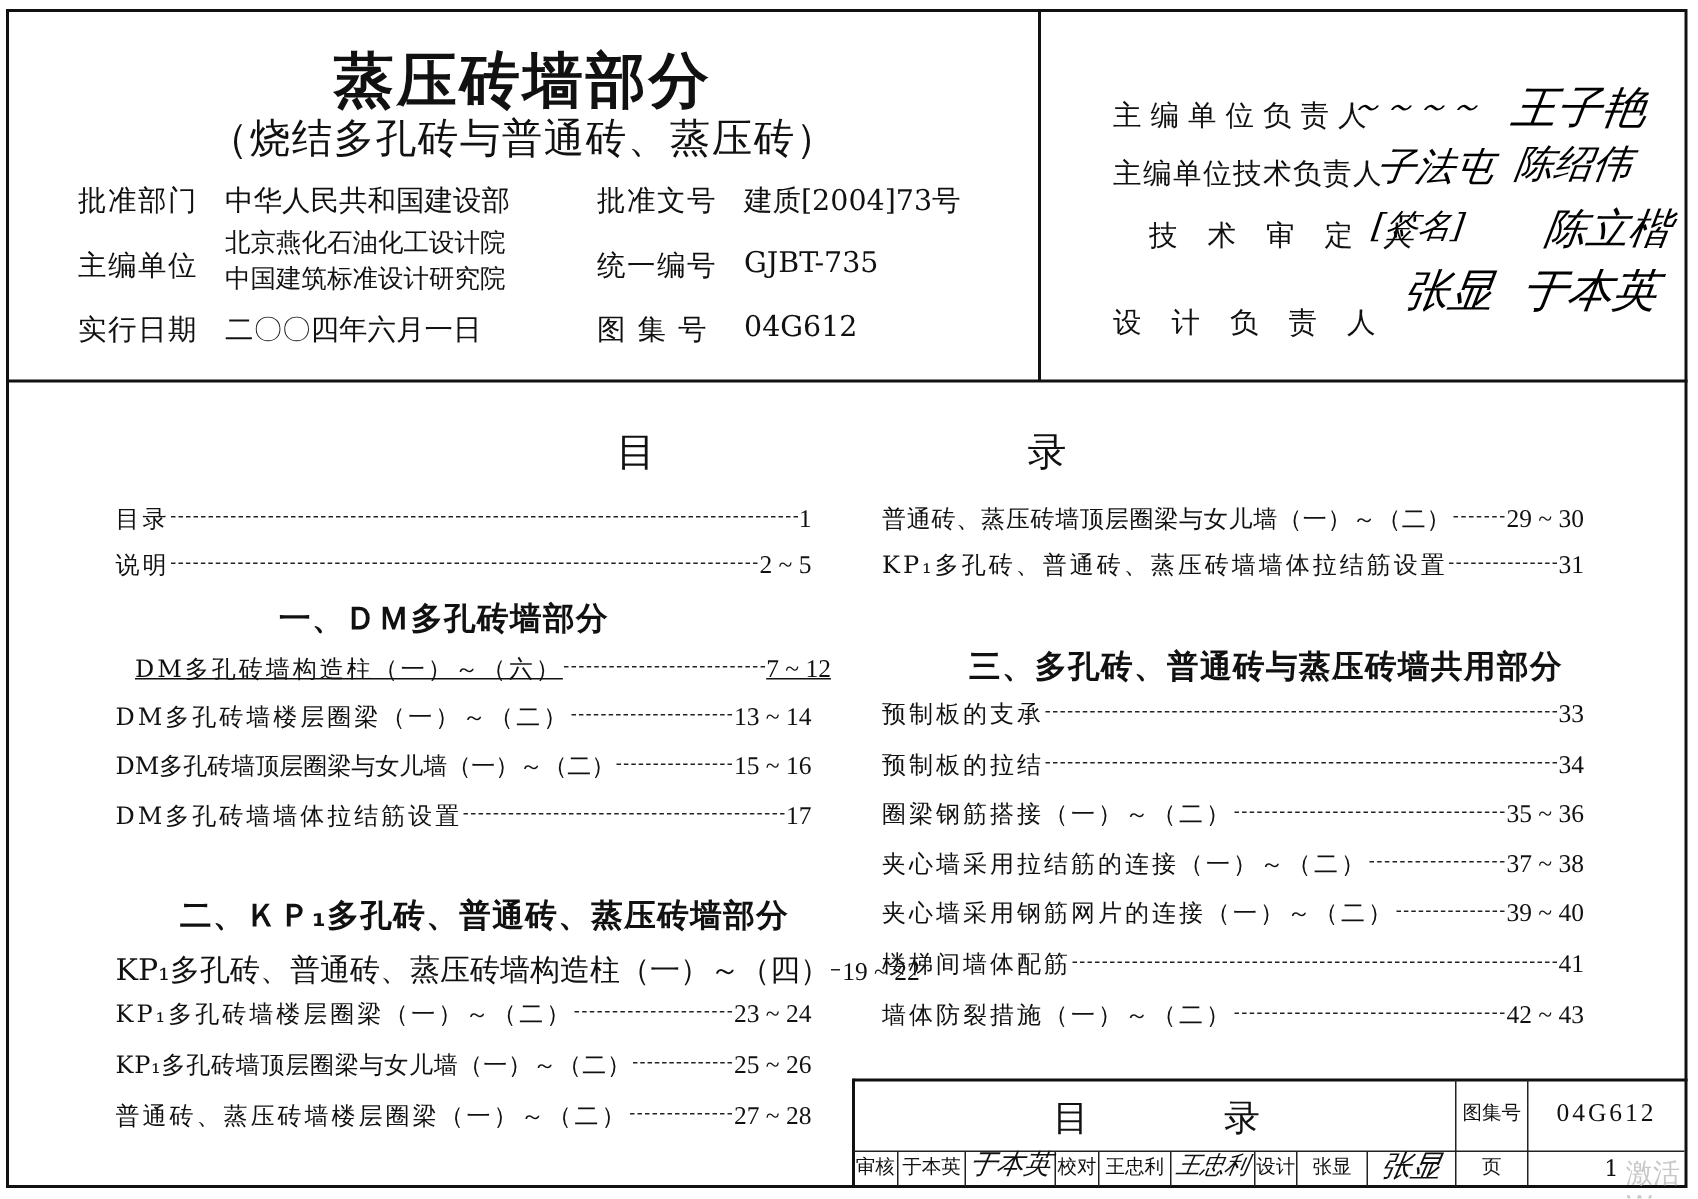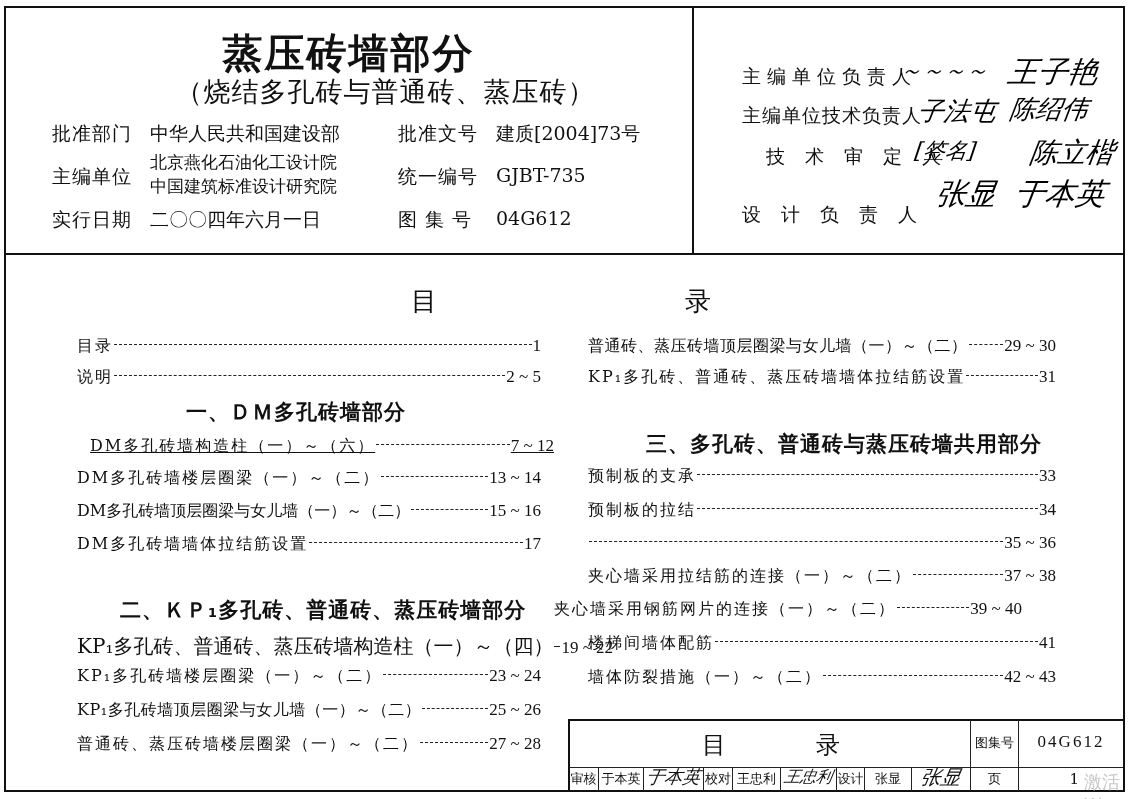--- a/index.html
+++ b/index.html
@@ -10,21 +10,21 @@
   .hline { position:absolute; height:0; border-top:2px solid #111; }
   .vline { position:absolute; width:0; border-left:2px solid #111; }
   .thin-h { position:absolute; height:0; border-top:1px solid #222; }
   .thin-v { position:absolute; width:0; border-left:1px solid #222; }
 
   .title-main { left:4px; width:689px; top:26px; text-align:center;
                 font-family:"DejaVu Sans","Liberation Sans",sans-serif;
                 font-size:40px; font-weight:bold; letter-spacing:2px; }
   .title-sub { left:4px; width:689px; top:74px; text-align:center;
                font-family:"DejaVu Sans","Liberation Sans",sans-serif;
-               font-size:27px; letter-spacing:1px;padding-left:37px; }
+               font-size:27px; letter-spacing:1px; }
   .meta-label { font-size:19px; letter-spacing:1px; }
   .meta-val { font-size:19px; }
   .meta-val2 { font-size:17px; line-height:22px; }
 
   .sign-label { font-size:19px; letter-spacing:14px; }
   .sign-label.tight { letter-spacing:1px; }
   .sig { font-family:"DejaVu Serif","Liberation Serif",serif; font-style:italic;
          font-size:30px; color:#000; transform:skewX(-8deg); }
 
   .toc-heading { font-family:"DejaVu Sans","Liberation Sans",sans-serif; font-size:26px; }
@@ -158,29 +158,30 @@
   <span class="t">预制板的支承</span>
     <span class="d"></span>
     <span class="p">33</span>
 </div>
 <div class="toc-row" style="left:588px;top:500px;width:468px;">
   <span class="t">预制板的拉结</span>
     <span class="d"></span>
     <span class="p">34</span>
 </div>
 <div class="toc-row" style="left:588px;top:533px;width:468px;">
+  <span class="t">圈梁钢筋搭接（一）～（二）</span>
     <span class="d"></span>
     <span class="p">35 ~ 36</span>
 </div>
 <div class="toc-row" style="left:588px;top:566px;width:468px;">
   <span class="t">夹心墙采用拉结筋的连接（一）～（二）</span>
     <span class="d"></span>
     <span class="p">37 ~ 38</span>
 </div>
-<div class="toc-row" style="left:554px;top:599px;width:468px;">
+<div class="toc-row" style="left:588px;top:599px;width:468px;">
   <span class="t">夹心墙采用钢筋网片的连接（一）～（二）</span>
     <span class="d"></span>
     <span class="p">39 ~ 40</span>
 </div>
 <div class="toc-row" style="left:588px;top:633px;width:468px;">
   <span class="t">楼梯间墙体配筋</span>
     <span class="d"></span>
     <span class="p">41</span>
 </div>
 <div class="toc-row" style="left:588px;top:667px;width:468px;">

